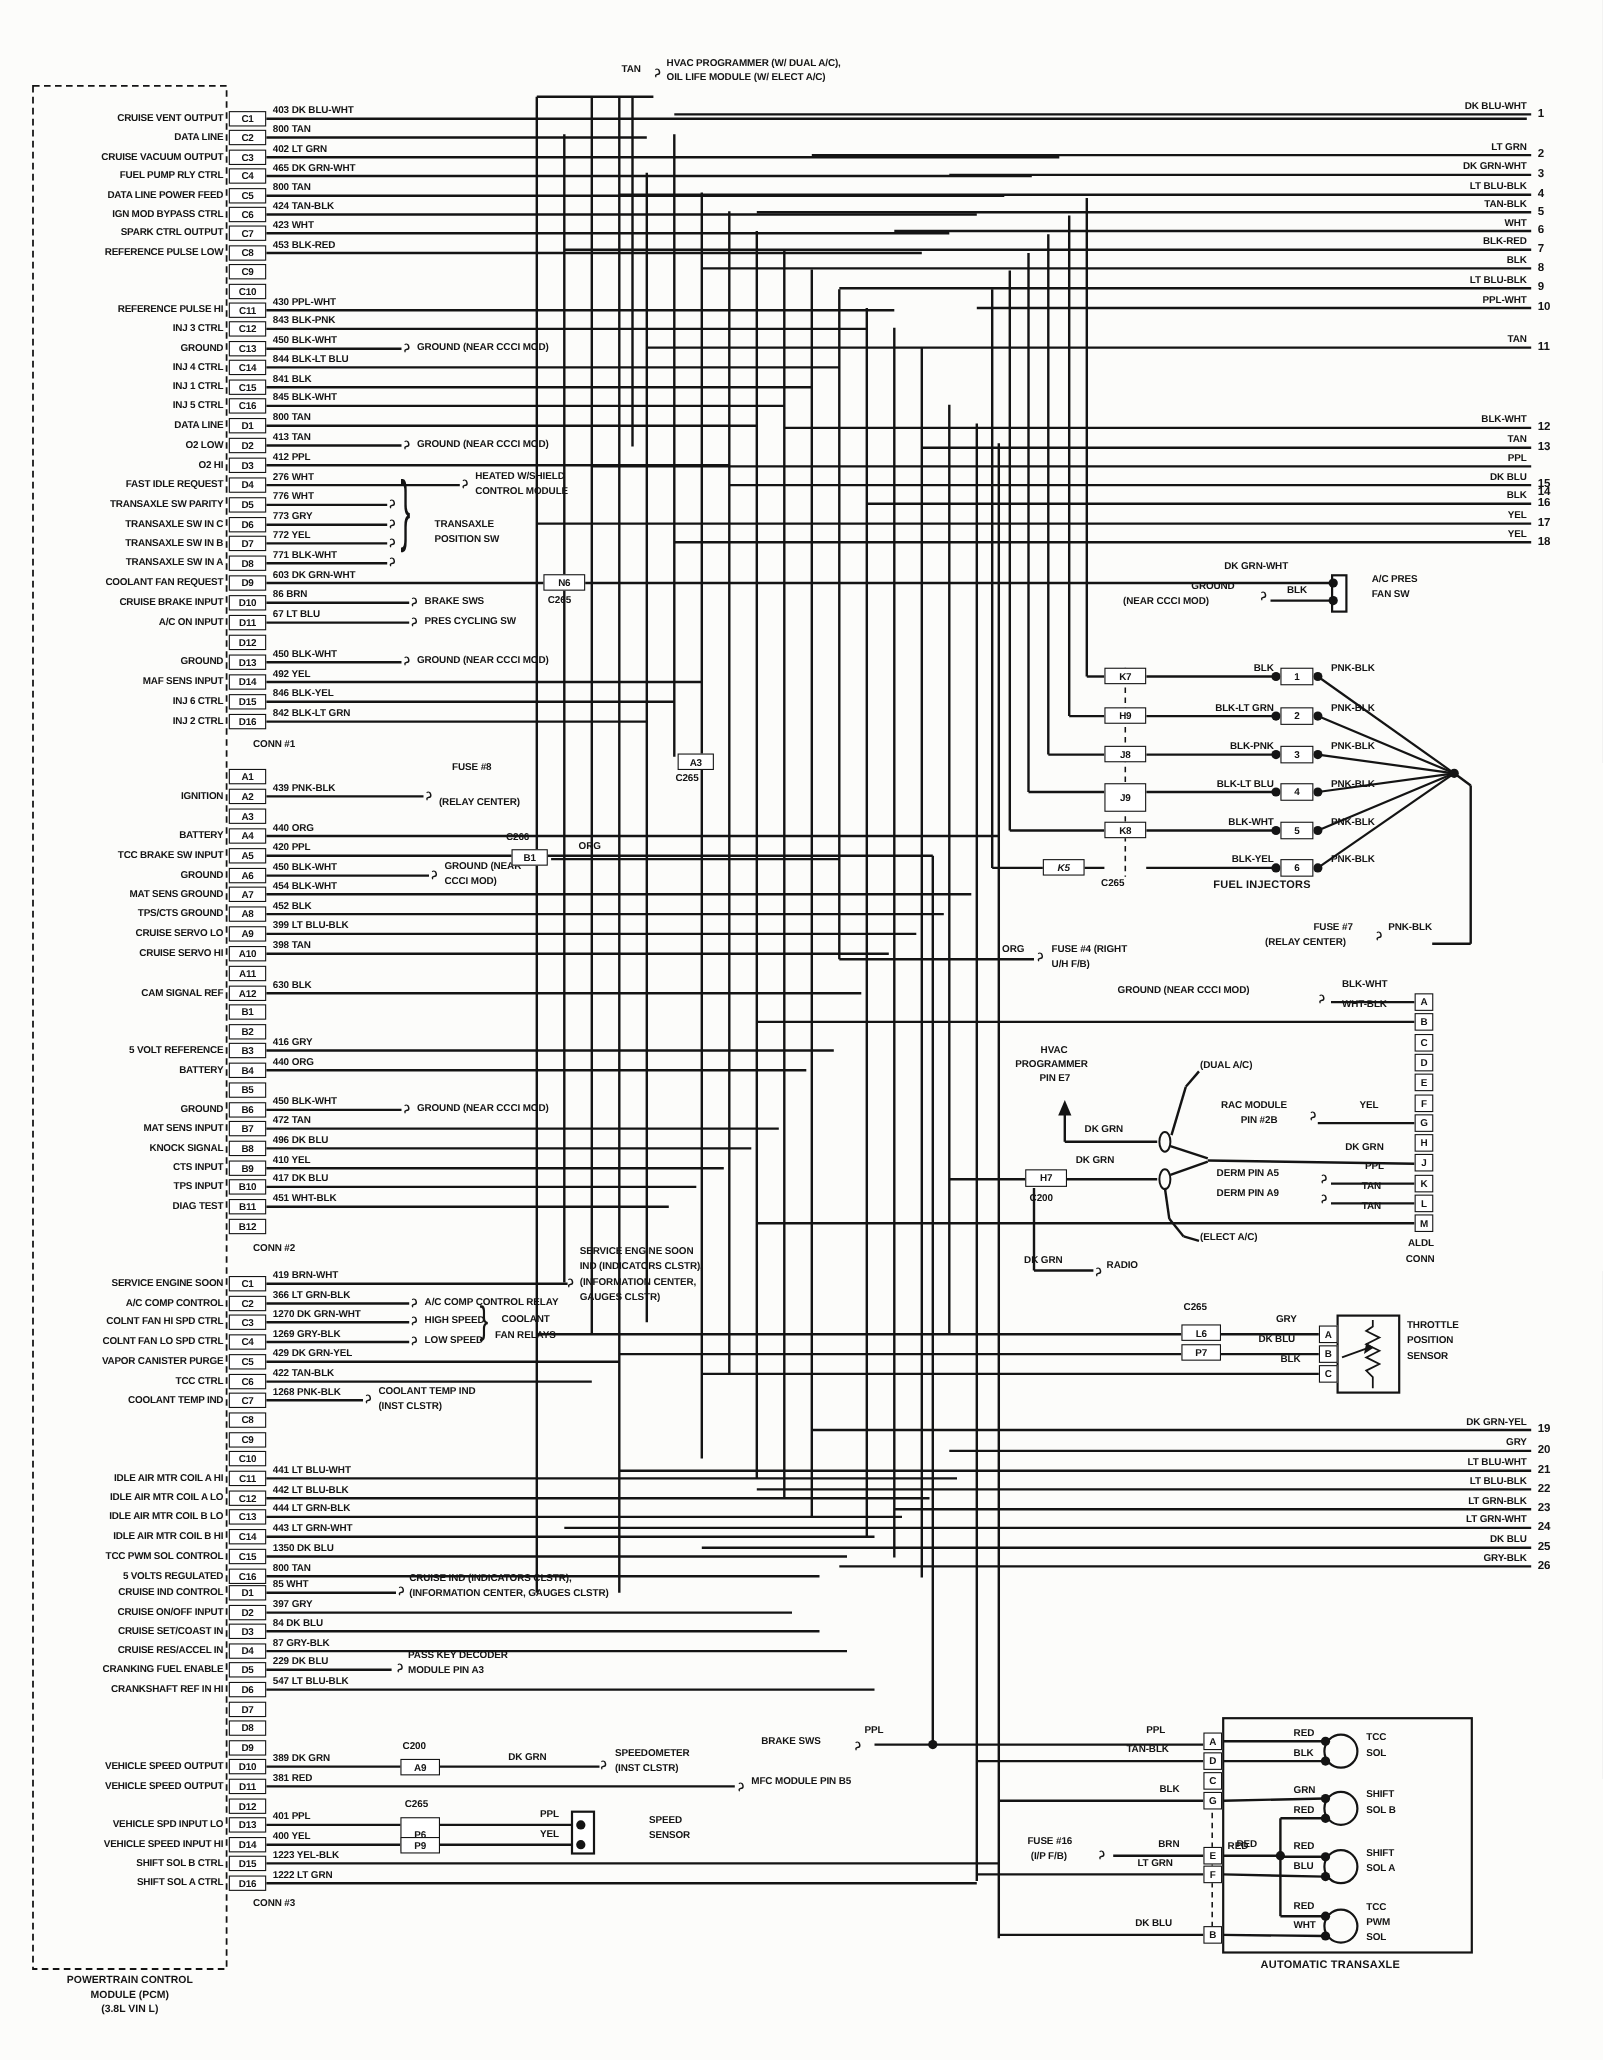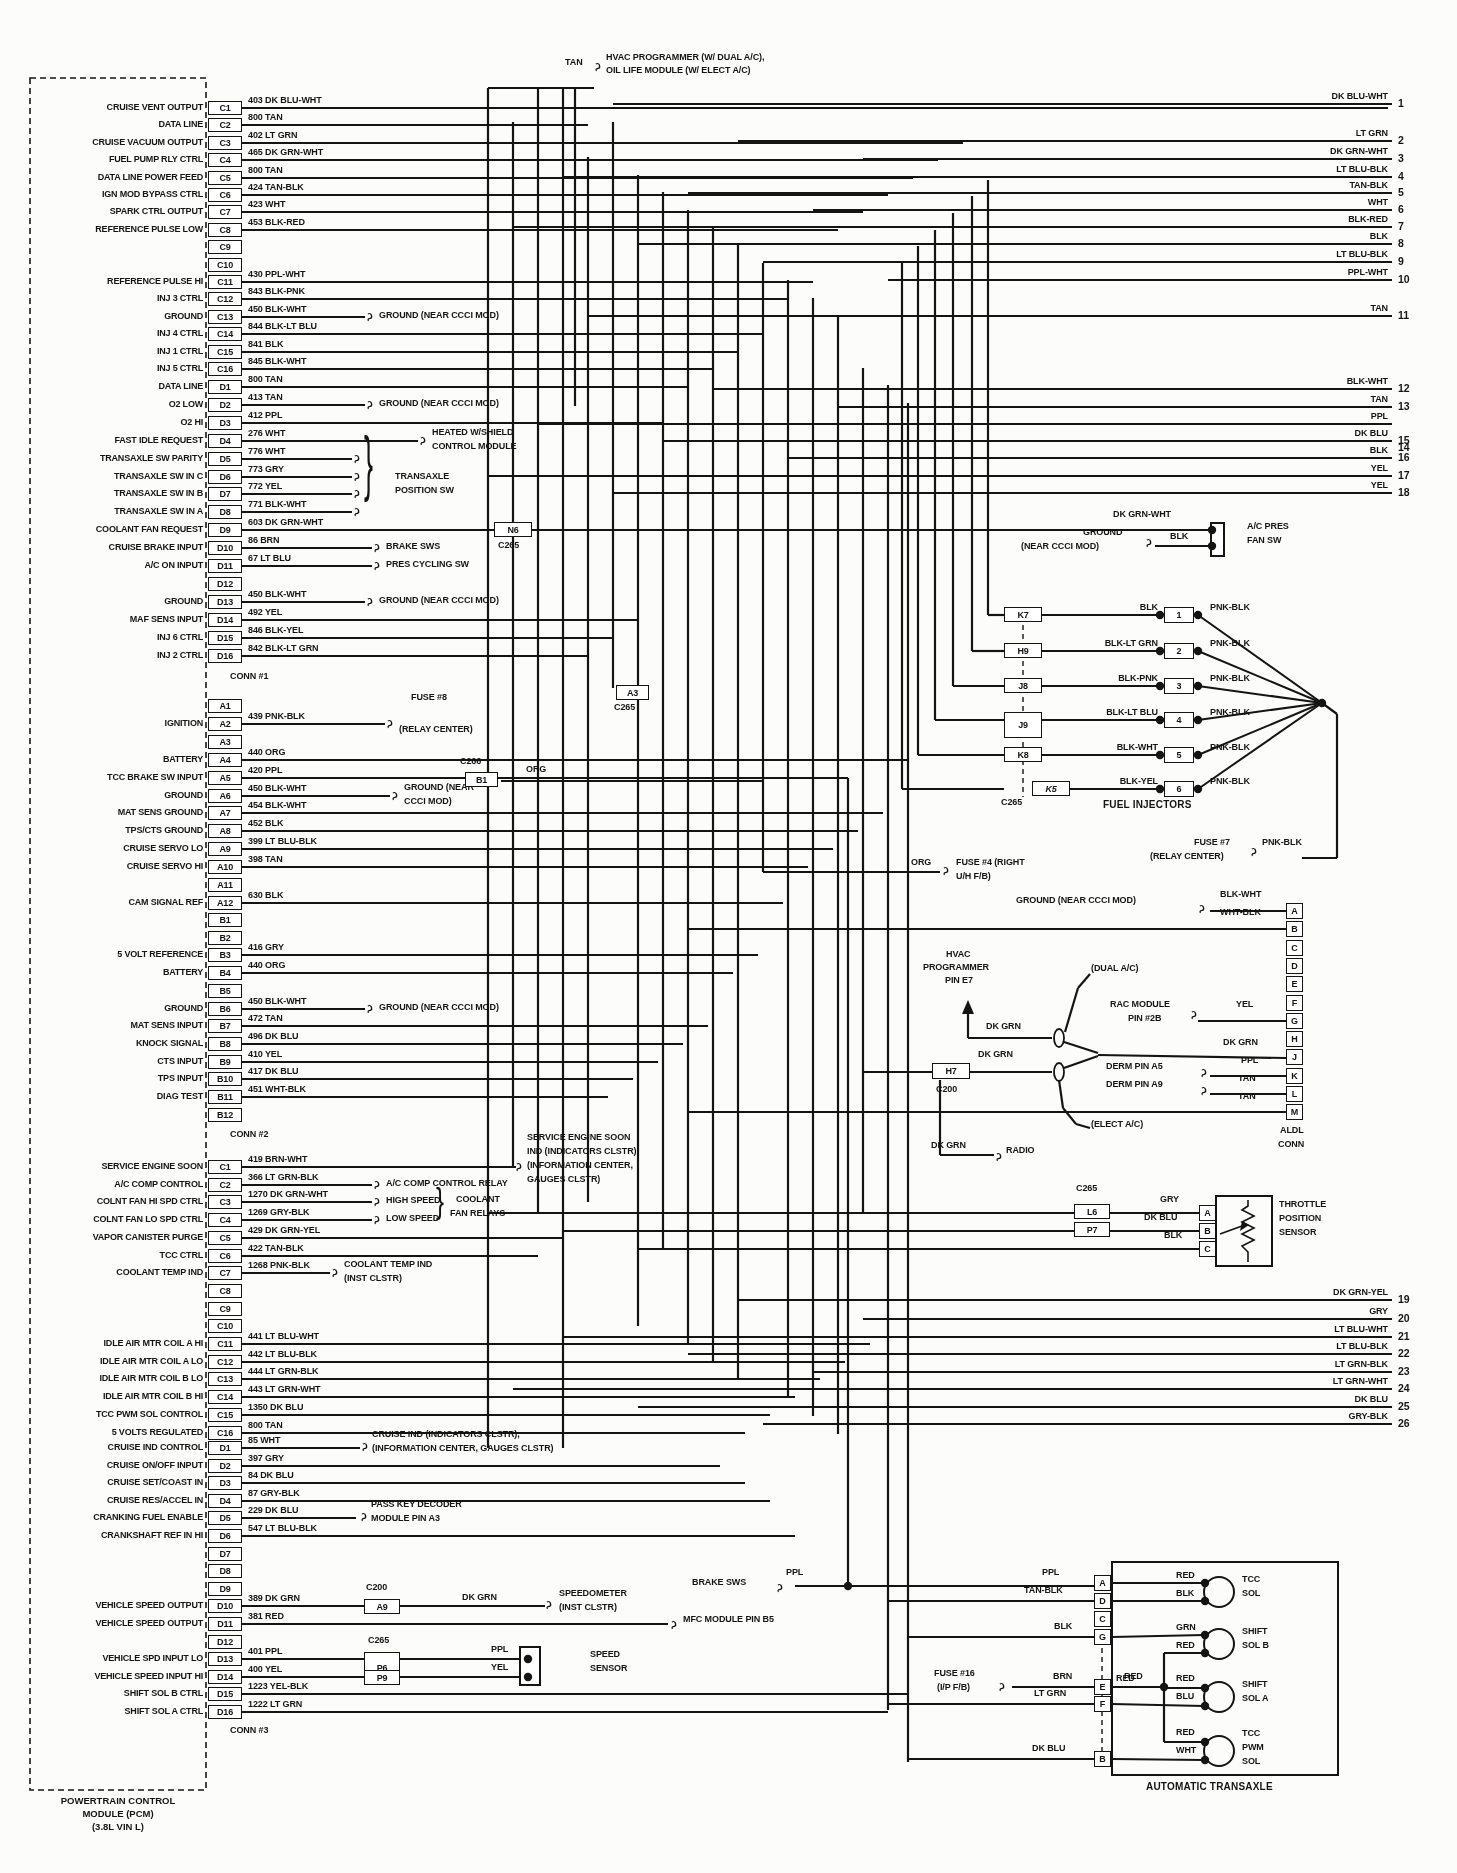--- a/index.html
+++ b/index.html
@@ -591,21 +591,21 @@
     <div class="box" style="left: 1164px; top: 678px; width: 30px; height: 16px;">3</div>
     <div class="t" style="left: 1210px; top: 673px;">PNK-BLK</div>
     <div class="box" style="left: 1004px; top: 712px; width: 38px; height: 26px;">J9</div>
     <div class="t w110r" style="left: 1048px; top: 707px;">BLK-LT BLU</div>
     <div class="box" style="left: 1164px; top: 712px; width: 30px; height: 16px;">4</div>
     <div class="t" style="left: 1210px; top: 707px;">PNK-BLK</div>
     <div class="box" style="left: 1004px; top: 747px; width: 38px; height: 15px;">K8</div>
     <div class="t w110r" style="left: 1048px; top: 742px;">BLK-WHT</div>
     <div class="box" style="left: 1164px; top: 747px; width: 30px; height: 16px;">5</div>
     <div class="t" style="left: 1210px; top: 742px;">PNK-BLK</div>
-    <div class="box" style="left: 1032px; top: 781px; width: 38px; height: 15px; font-style: italic;">K5</div>
+    <div class="box" style="left: 948px; top: 781px; width: 38px; height: 15px; font-style: italic;">K5</div>
     <div class="t w110r" style="left: 1048px; top: 776px;">BLK-YEL</div>
     <div class="box" style="left: 1164px; top: 781px; width: 30px; height: 16px;">6</div>
     <div class="t" style="left: 1210px; top: 776px;">PNK-BLK</div>
     <div class="box" style="left: 1286px; top: 903px; width: 17px; height: 16px;">A</div>
     <div class="box" style="left: 1286px; top: 921px; width: 17px; height: 16px;">B</div>
     <div class="box" style="left: 1286px; top: 940px; width: 17px; height: 16px;">C</div>
     <div class="box" style="left: 1286px; top: 958px; width: 17px; height: 16px;">D</div>
     <div class="box" style="left: 1286px; top: 976px; width: 17px; height: 16px;">E</div>
     <div class="box" style="left: 1286px; top: 995px; width: 17px; height: 16px;">F</div>
     <div class="box" style="left: 1286px; top: 1013px; width: 17px; height: 16px;">G</div>

